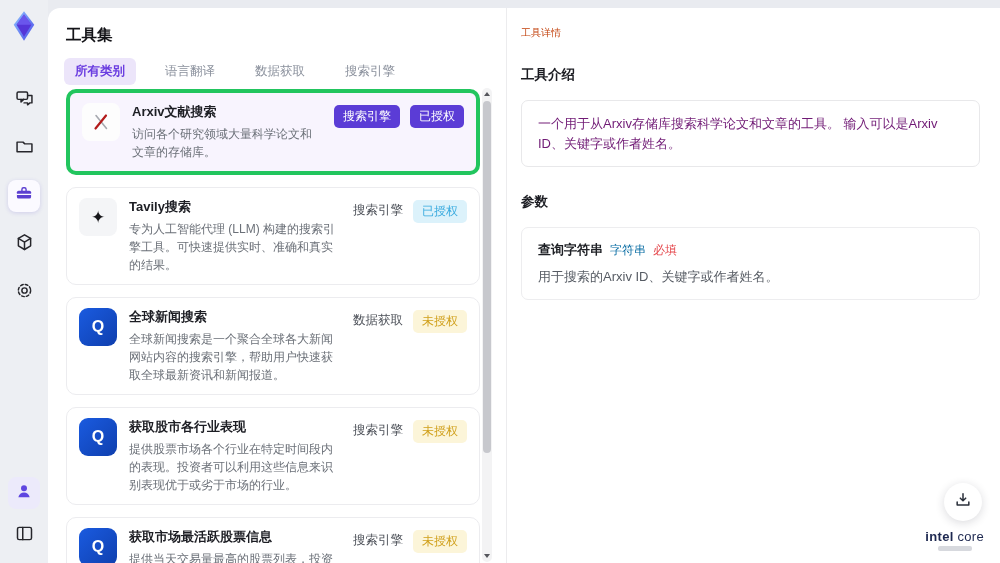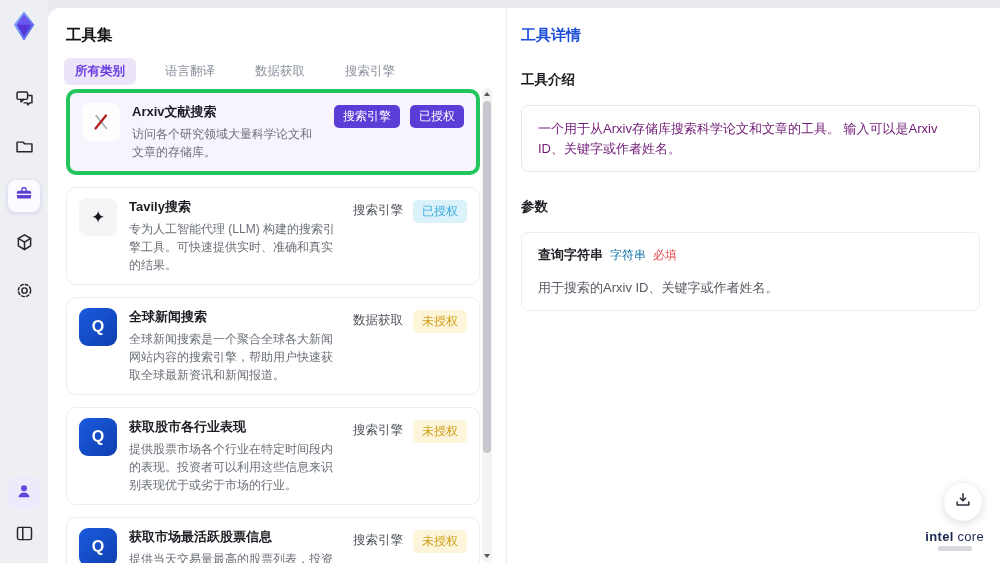--- a/index.html
+++ b/index.html
@@ -45,29 +45,29 @@
 
   
   .sbar { position:absolute; left:434px; top:80px; width:10px; height:474px; background:#f3f3f4; border-radius:5px; }
   .sbar .thumb { position:absolute; left:1px; top:13px; width:8px; height:352px; background:#c7c8cd; border-radius:4px; cursor:pointer; }
   .sb-arrow { position:absolute; left:2px; width:0; height:0; border-left:3px solid transparent; border-right:3px solid transparent; }
   .sb-arrow.up { top:4px; border-bottom:4px solid #55565c; }
   .sb-arrow.down { bottom:4px; border-top:4px solid #55565c; }
 
   
   .detail { position:absolute; left:458px; top:0; right:0; bottom:0; border-left:1px solid #ececee; padding:18px 20px 0 14px; }
-  .detail-title { font-size:15px; font-weight:bold; color:#1d4ed8; }
+  .detail-title { font-size:10px; font-weight:normal; color:#c2410c; }
   .section-h { font-size:13.5px; font-weight:bold; color:#1b1c22; margin-top:26px; }
   .info-box { margin-top:16px; border:1px solid #e8e8ea; border-radius:7px; background:#fff; padding:13px 16px; font-size:13px; color:#701a75; line-height:1.5; }
   .param-box { margin-top:16px; border:1px solid #ededef; border-radius:7px; background:#fff; padding:13px 16px; }
   .param-head { display:flex; align-items:baseline; gap:7px; }
   .param-name { font-size:13px; font-weight:bold; color:#1f2126; }
   .param-type { font-size:12px; color:#0369a1; }
   .param-req { font-size:12px; color:#e5484d; }
-  .param-desc { margin-top:15px; font-size:13px; color:#565b63; }
+  .param-desc { margin-top:9px; font-size:13px; color:#565b63; }
 
   
   .fab { position:absolute; right:18px; bottom:42px; width:38px; height:38px; border-radius:50%; background:#fff; box-shadow:0 2px 10px rgba(30,30,50,.16); display:flex; align-items:center; justify-content:center; cursor:pointer; z-index:6; }
   .fab svg { stroke:#2a2f3a; fill:none; stroke-width:1.8; stroke-linecap:round; stroke-linejoin:round; }
   .intel { position:absolute; right:16px; bottom:12px; text-align:right; z-index:6; }
   .intel .row { font-size:13px; color:#1d2850; letter-spacing:.3px; }
   .intel .row b { font-weight:bold; }
   .intel .sub { height:5px; width:34px; margin:2px auto 0; background:#d7d9de; border-radius:2px; }
 </style>
 </head>

